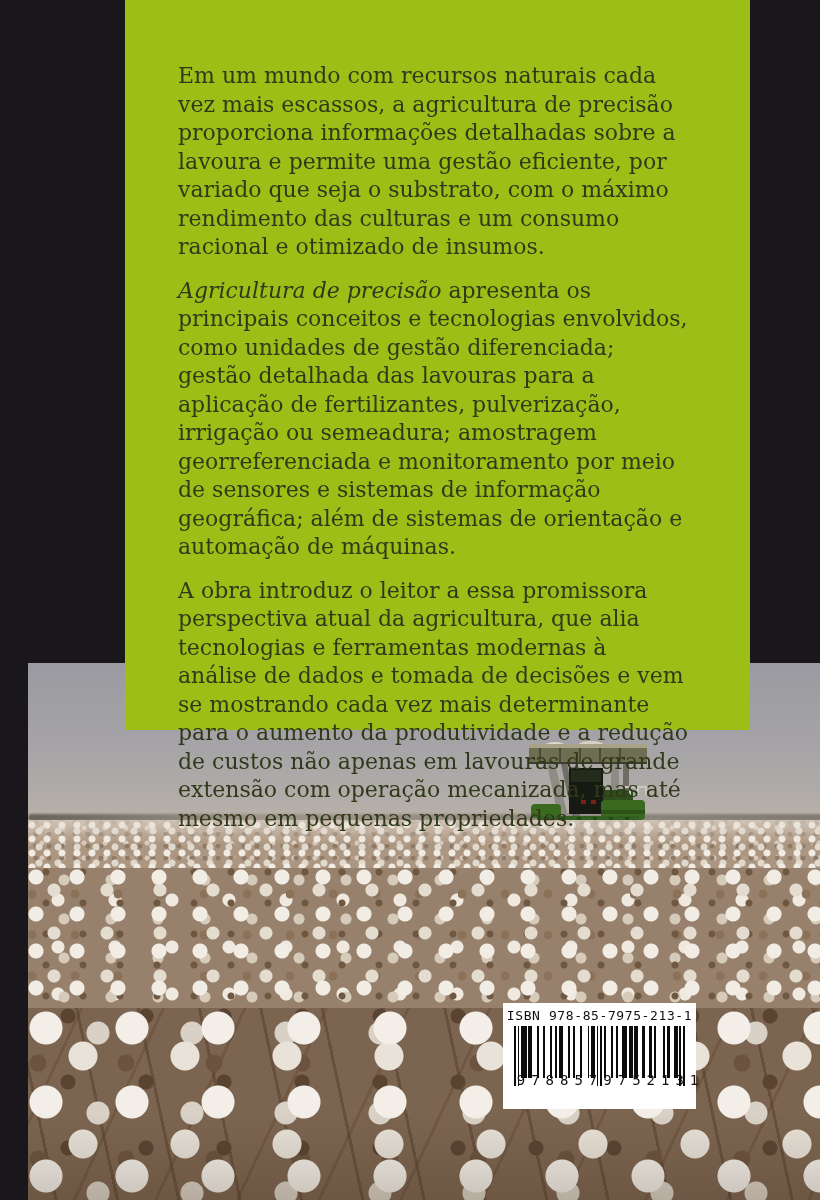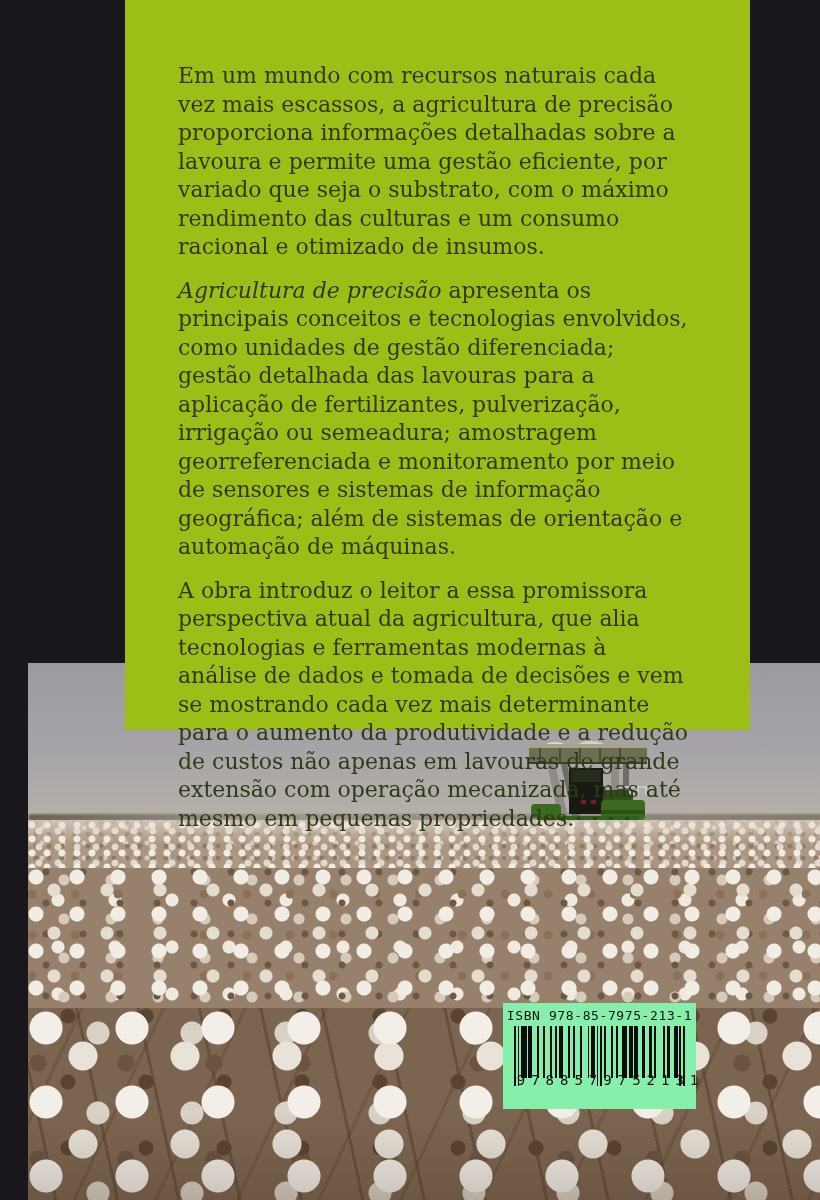--- a/index.html
+++ b/index.html
@@ -74,21 +74,21 @@
   .panel p{
     margin:0 0 15px 0;
     font-size:22px;line-height:28.5px;color:#30391a;
     text-align:left;
   }
   .panel em{font-style:italic;}
 
   
   .isbn-box{
     position:absolute;left:475px;top:1003px;width:193px;height:106px;
-    background:#86efac;z-index:6;box-sizing:border-box;
+    background:#ffffff;z-index:6;box-sizing:border-box;
     display:flex;flex-direction:column;align-items:center;
     padding-top:5px;
   }
   .isbn-label{
     font-family:"DejaVu Sans Mono",monospace;
     font-size:13px;letter-spacing:.6px;color:#111;white-space:nowrap;
   }
   .barcode{
     margin-top:3px;width:171px;height:60px;
     display:flex;align-items:flex-start;

